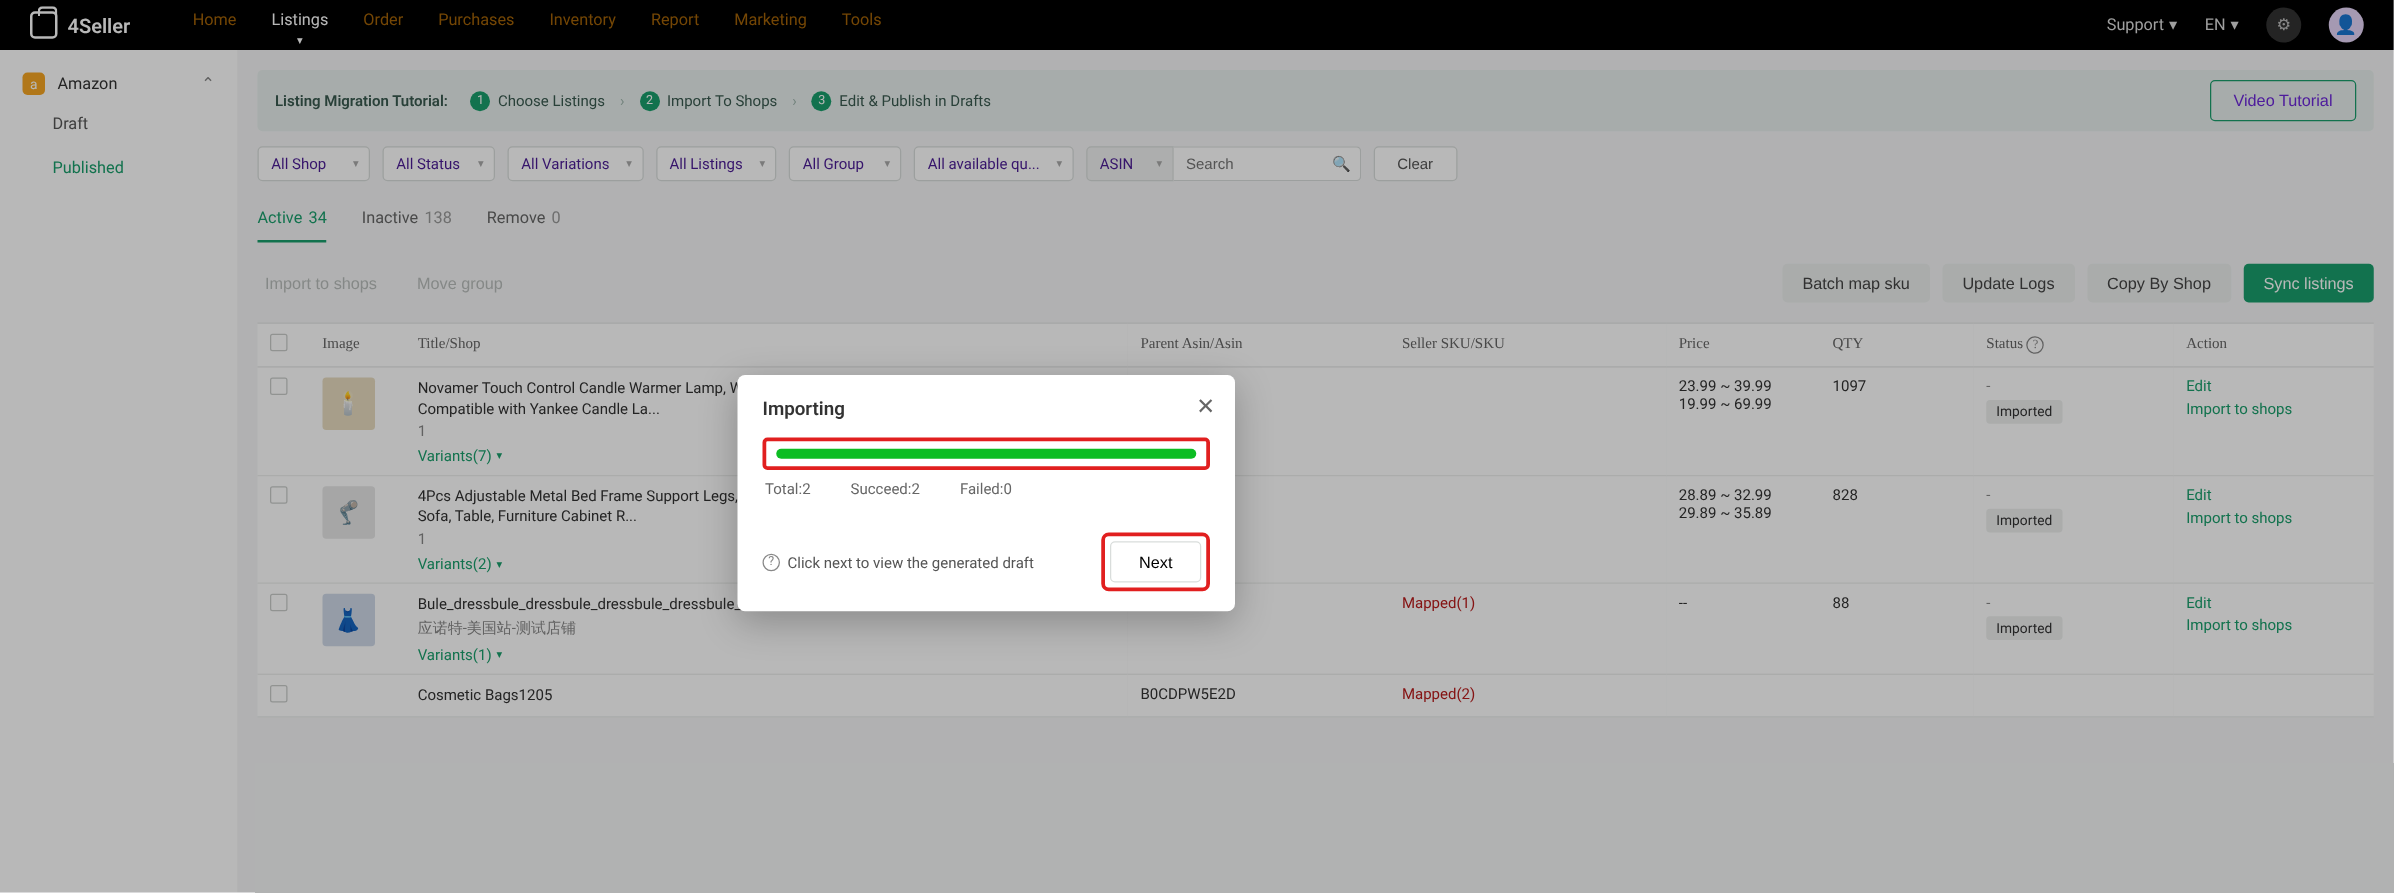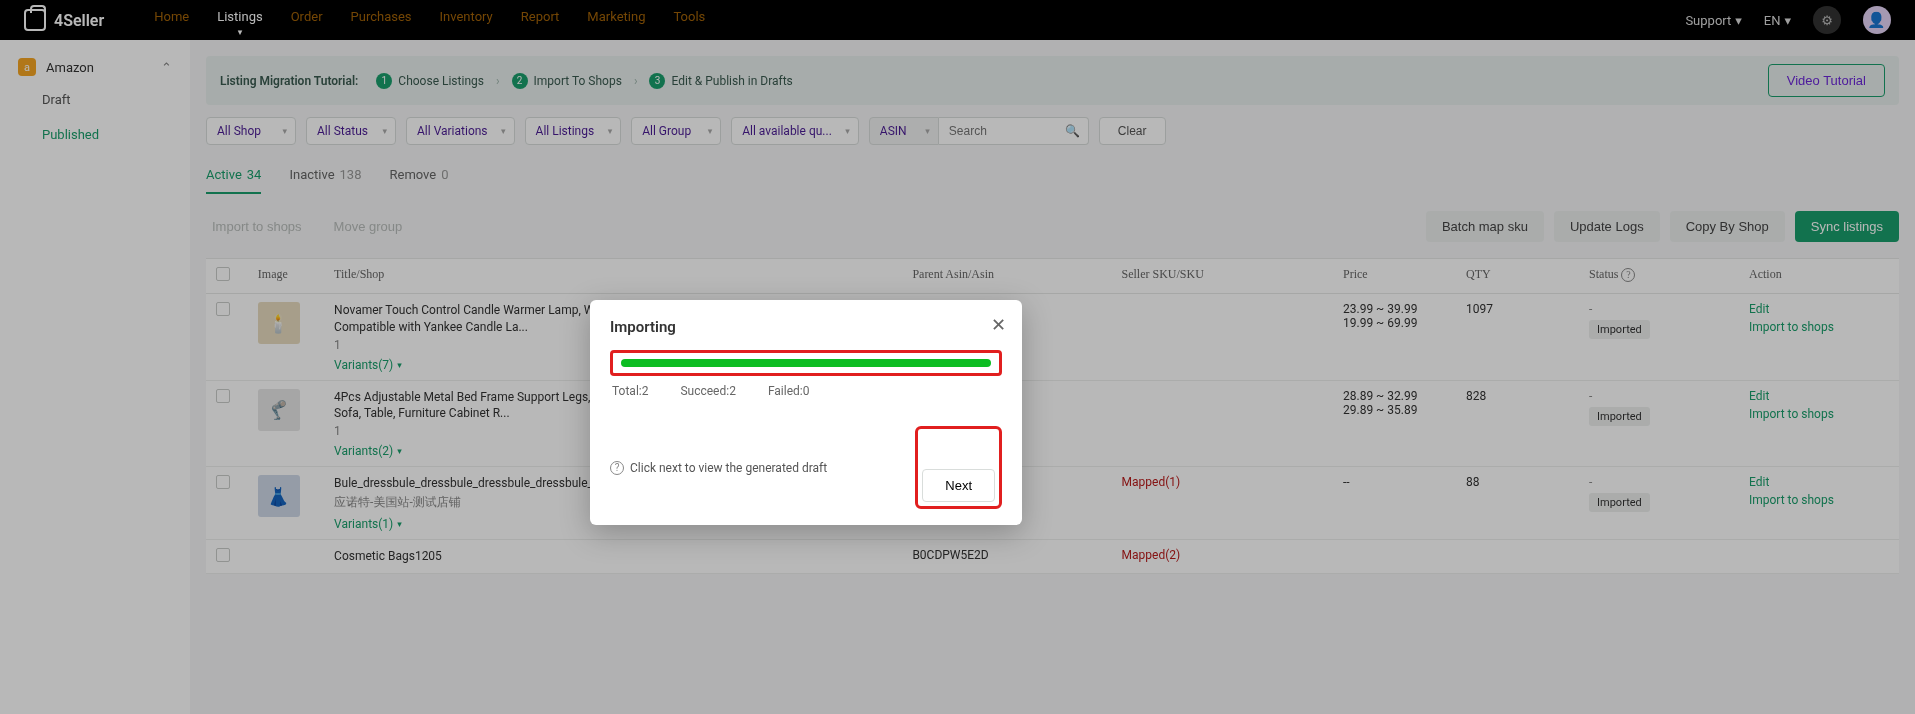--- a/index.html
+++ b/index.html
@@ -75,30 +75,30 @@
   .right { text-align:right; }
   .status-badge { display:inline-block; background:#edefee; color:#333; border-radius:3px; padding:3px 8px; font-size:11px; margin-top:4px; }
   .dash { color:#888; }
   .link-green { color:#1a9f6c; cursor:pointer; }
   .mapped { color:#b91c1c; }
 
   
   .dim { position:absolute; inset:0; background:rgba(0,0,0,0.28); }
 
   
-  .modal { position:absolute; top:300px; left:590px; width:432px; background:#fff; border-radius:6px; box-shadow:0 8px 30px rgba(0,0,0,0.25); padding:18px 20px 16px 20px; }
+  .modal { position:absolute; top:300px; left:590px; width:398px; background:#fff; border-radius:6px; box-shadow:0 8px 30px rgba(0,0,0,0.25); padding:18px 20px 16px 20px; }
   .modal h3 { margin:0 0 14px 0; font-size:15px; font-weight:600; color:#333; }
   .modal .close { position:absolute; top:14px; right:16px; font-size:18px; color:#666; cursor:pointer; }
   .prog-wrap { border:3px solid #e11f1f; border-radius:4px; padding:6px 8px; margin-bottom:8px; }
   .prog-bar { height:8px; background:#0cbd22; border-radius:4px; width:100%; }
   .stats { display:flex; gap:32px; font-size:12px; color:#666; margin:6px 2px 28px 2px; }
   .modal-footer { display:flex; align-items:center; justify-content:space-between; }
   .hint { display:flex; align-items:center; gap:6px; font-size:12px; color:#555; }
   .next-wrap { border:3px solid #e11f1f; border-radius:6px; padding:4px; }
-  .next-btn { background:#fff; border:1px solid #d9dddb; border-radius:4px; padding:8px 22px; font-size:13px; cursor:pointer;margin-top:36px; }
+  .next-btn { background:#fff; border:1px solid #d9dddb; border-radius:4px; padding:8px 22px; font-size:13px; cursor:pointer; }
   .info-ico { width:14px; height:14px; border:1.5px solid #888; border-radius:50%; display:inline-flex; align-items:center; justify-content:center; font-size:10px; color:#888; }
   .th-right { text-align:right; }
 </style>
 </head>
 <body>
 <div class="page">
 
 <div class="topnav">
   <div class="topnav-left">
     <div class="brand">

